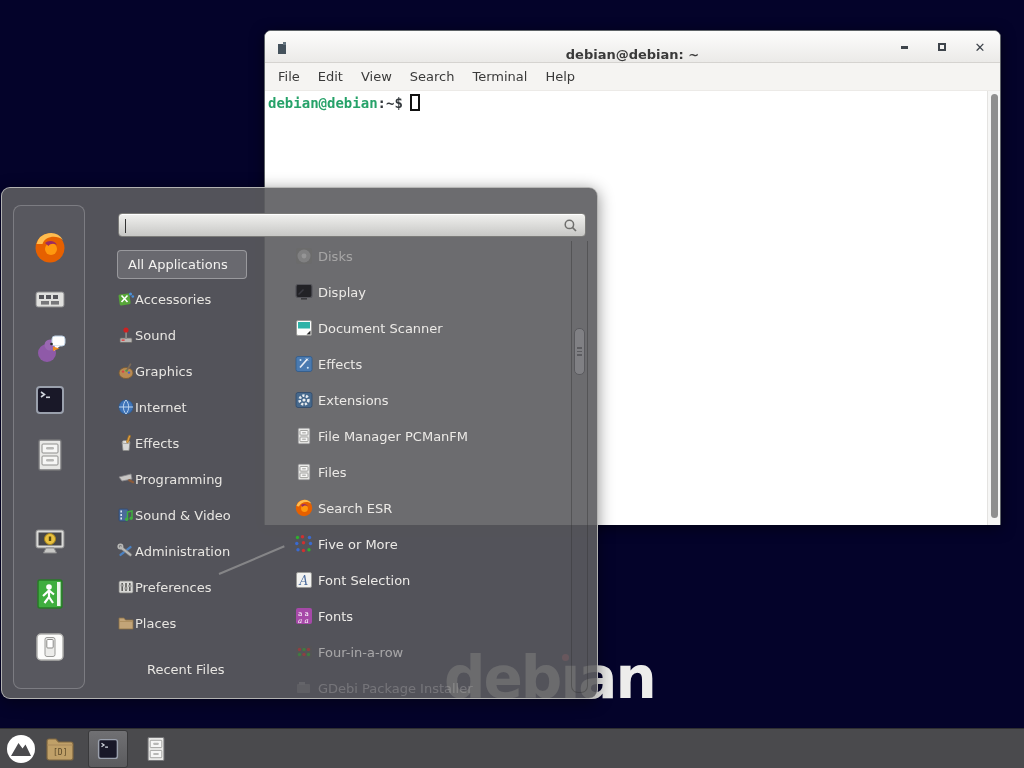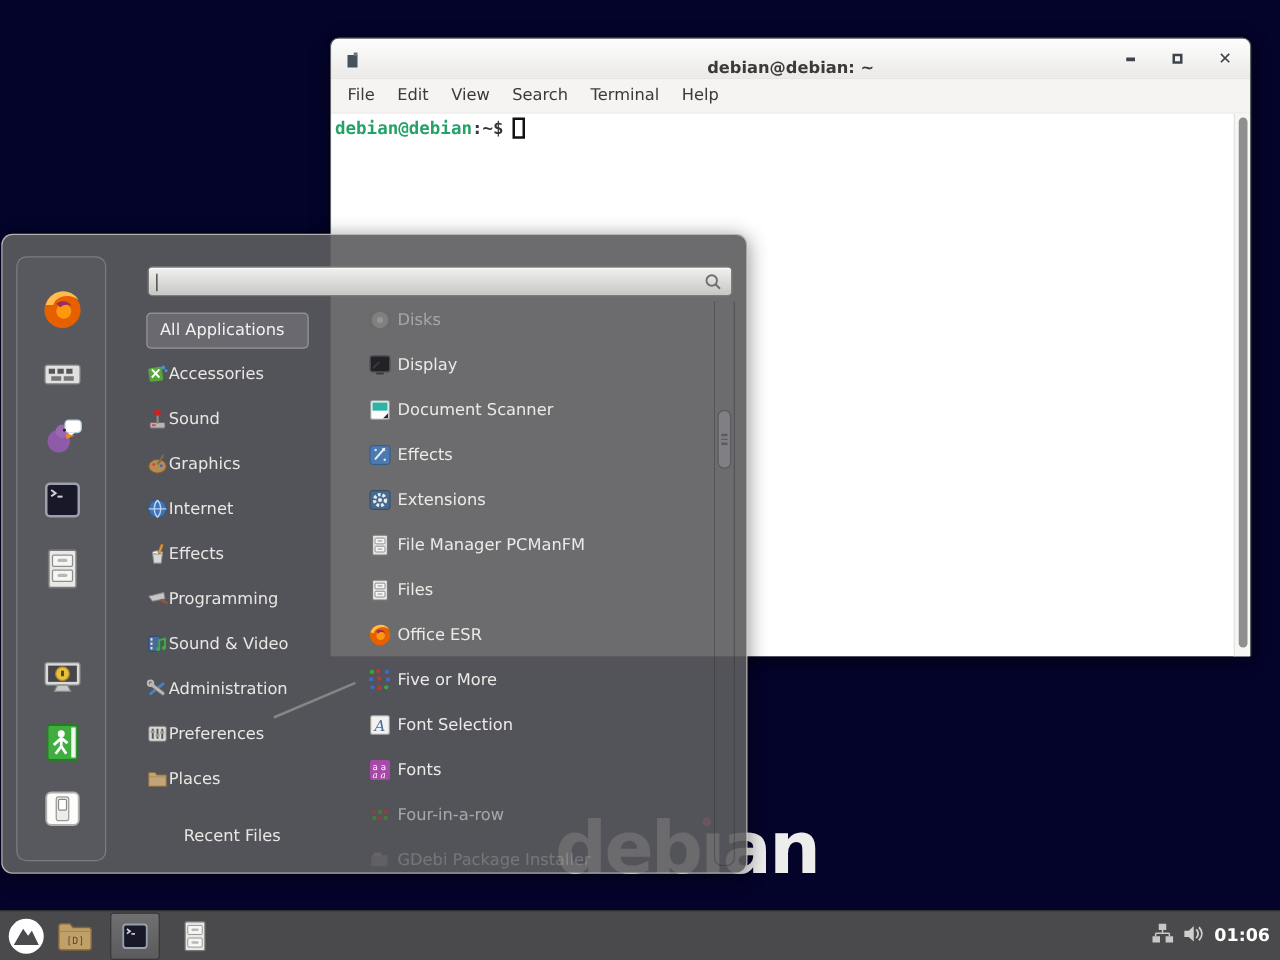--- a/index.html
+++ b/index.html
@@ -403,21 +403,21 @@
           </svg>
         <span class="app-label">Files</span>
       </div>
       <div class="app-row">
         <svg width="20" height="20" viewBox="0 0 20 20">
             <circle cx="10" cy="10" r="8.2" fill="#e66000"></circle>
             <path d="M2.5 8 A8.2 8.2 0 0 1 17.3 5.5 C13.5 2.5 6.5 3.8 5 8.5 Z" fill="#ffbd4f"></path>
             <circle cx="10.5" cy="10.5" r="3.4" fill="#ff980e"></circle>
             <path d="M7 7 C9 5.2 13 5.5 14 8.5 C12 7 9.5 7.5 8.6 9 Z" fill="#9a2c63"></path>
           </svg>
-        <span class="app-label">Office ESR</span>
+        <span class="app-label">Search ESR</span>
       </div>
       <div class="app-row">
         <svg width="20" height="20" viewBox="0 0 20 20">
             <circle cx="3.5" cy="3.5" r="1.7" fill="#2fae2f"></circle>
             <circle cx="8.5" cy="2.8" r="1.7" fill="#d03030"></circle>
             <circle cx="15.5" cy="3.5" r="1.7" fill="#3a6ad0"></circle>
             <circle cx="2.8" cy="9.5" r="1.7" fill="#3a6ad0"></circle>
             <circle cx="9.5" cy="8.8" r="1.7" fill="#d03030"></circle>
             <circle cx="16.5" cy="9.5" r="1.7" fill="#3a6ad0"></circle>
             <circle cx="4" cy="15.8" r="1.7" fill="#3a6ad0"></circle>
@@ -496,32 +496,15 @@
       <div class="tb-btn tb-launcher" style="margin-left:8px">
         <svg width="26" height="28" viewBox="0 0 36 38">
             <rect x="7" y="3" width="22" height="32" rx="1.5" fill="#e8e8e6" stroke="#77777a" stroke-width="1.4"></rect>
             <rect x="10" y="7" width="16" height="10" rx="1" fill="#f6f6f5" stroke="#8e8e8c" stroke-width="1"></rect>
             <rect x="14" y="10.5" width="8" height="2.8" rx="1.4" fill="#b8b8b6"></rect>
             <rect x="10" y="21" width="16" height="10" rx="1" fill="#f6f6f5" stroke="#8e8e8c" stroke-width="1"></rect>
             <rect x="14" y="24.5" width="8" height="2.8" rx="1.4" fill="#b8b8b6"></rect>
           </svg>
       </div>
     </div>
-    <div class="tb-right">
-      <span>
-        <svg width="18" height="18" viewBox="0 0 18 18">
-            <rect x="6" y="1" width="6" height="5" fill="#c8c8c6"></rect>
-            <path d="M9 6 L9 8.5 M3.5 8.5 L14.5 8.5 M3.5 8.5 L3.5 11 M14.5 8.5 L14.5 11" stroke="#c8c8c6" stroke-width="1.2" fill="none"></path>
-            <rect x="1" y="11" width="6" height="5" fill="#c8c8c6"></rect>
-            <rect x="11.5" y="11" width="6" height="5" fill="#c8c8c6"></rect>
-          </svg>
-      </span>
-      <span>
-        <svg width="18" height="18" viewBox="0 0 18 18">
-            <path d="M1.5 6.5 L5 6.5 L9 2.8 L9 15.2 L5 11.5 L1.5 11.5 Z" fill="#cfcfcd"></path>
-            <path d="M11 5.5 C13 7.5 13 10.5 11 12.5 M13.2 3.8 C16.2 7 16.2 11 13.2 14.2" stroke="#cfcfcd" stroke-width="1.5" fill="none"></path>
-          </svg>
-      </span>
-      <span class="tb-clock">01:06</span>
-    </div>
   </div>
 
 </div>
 
 </body></html>

